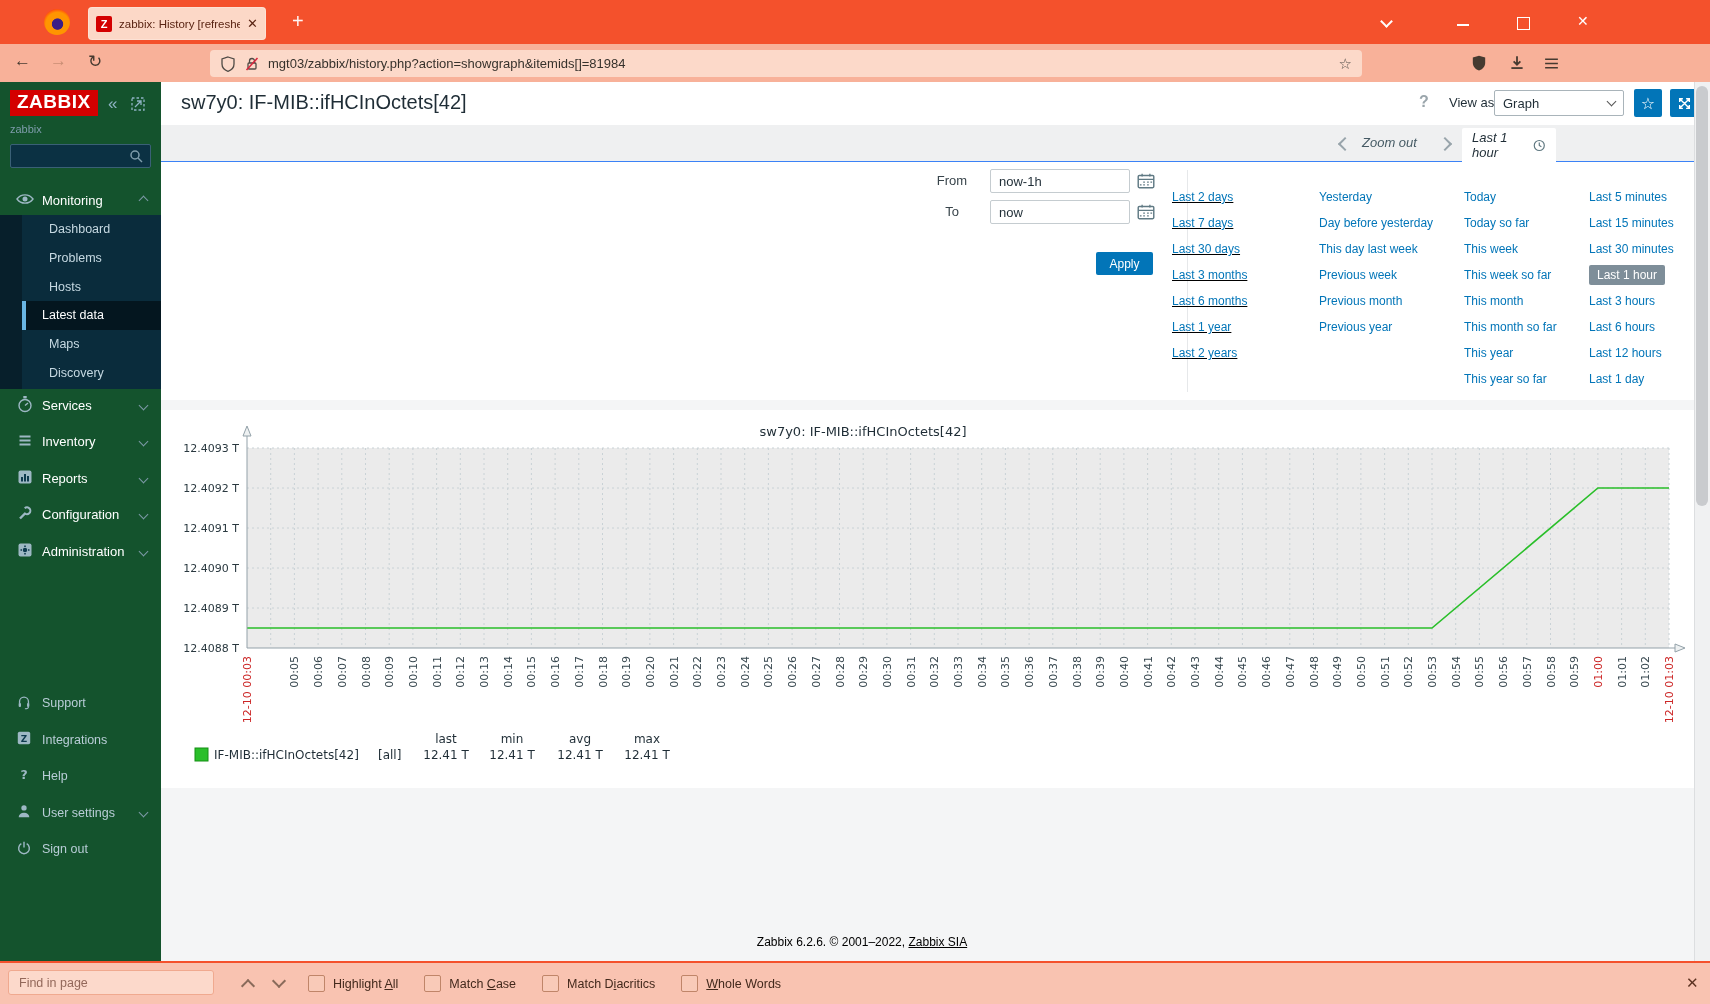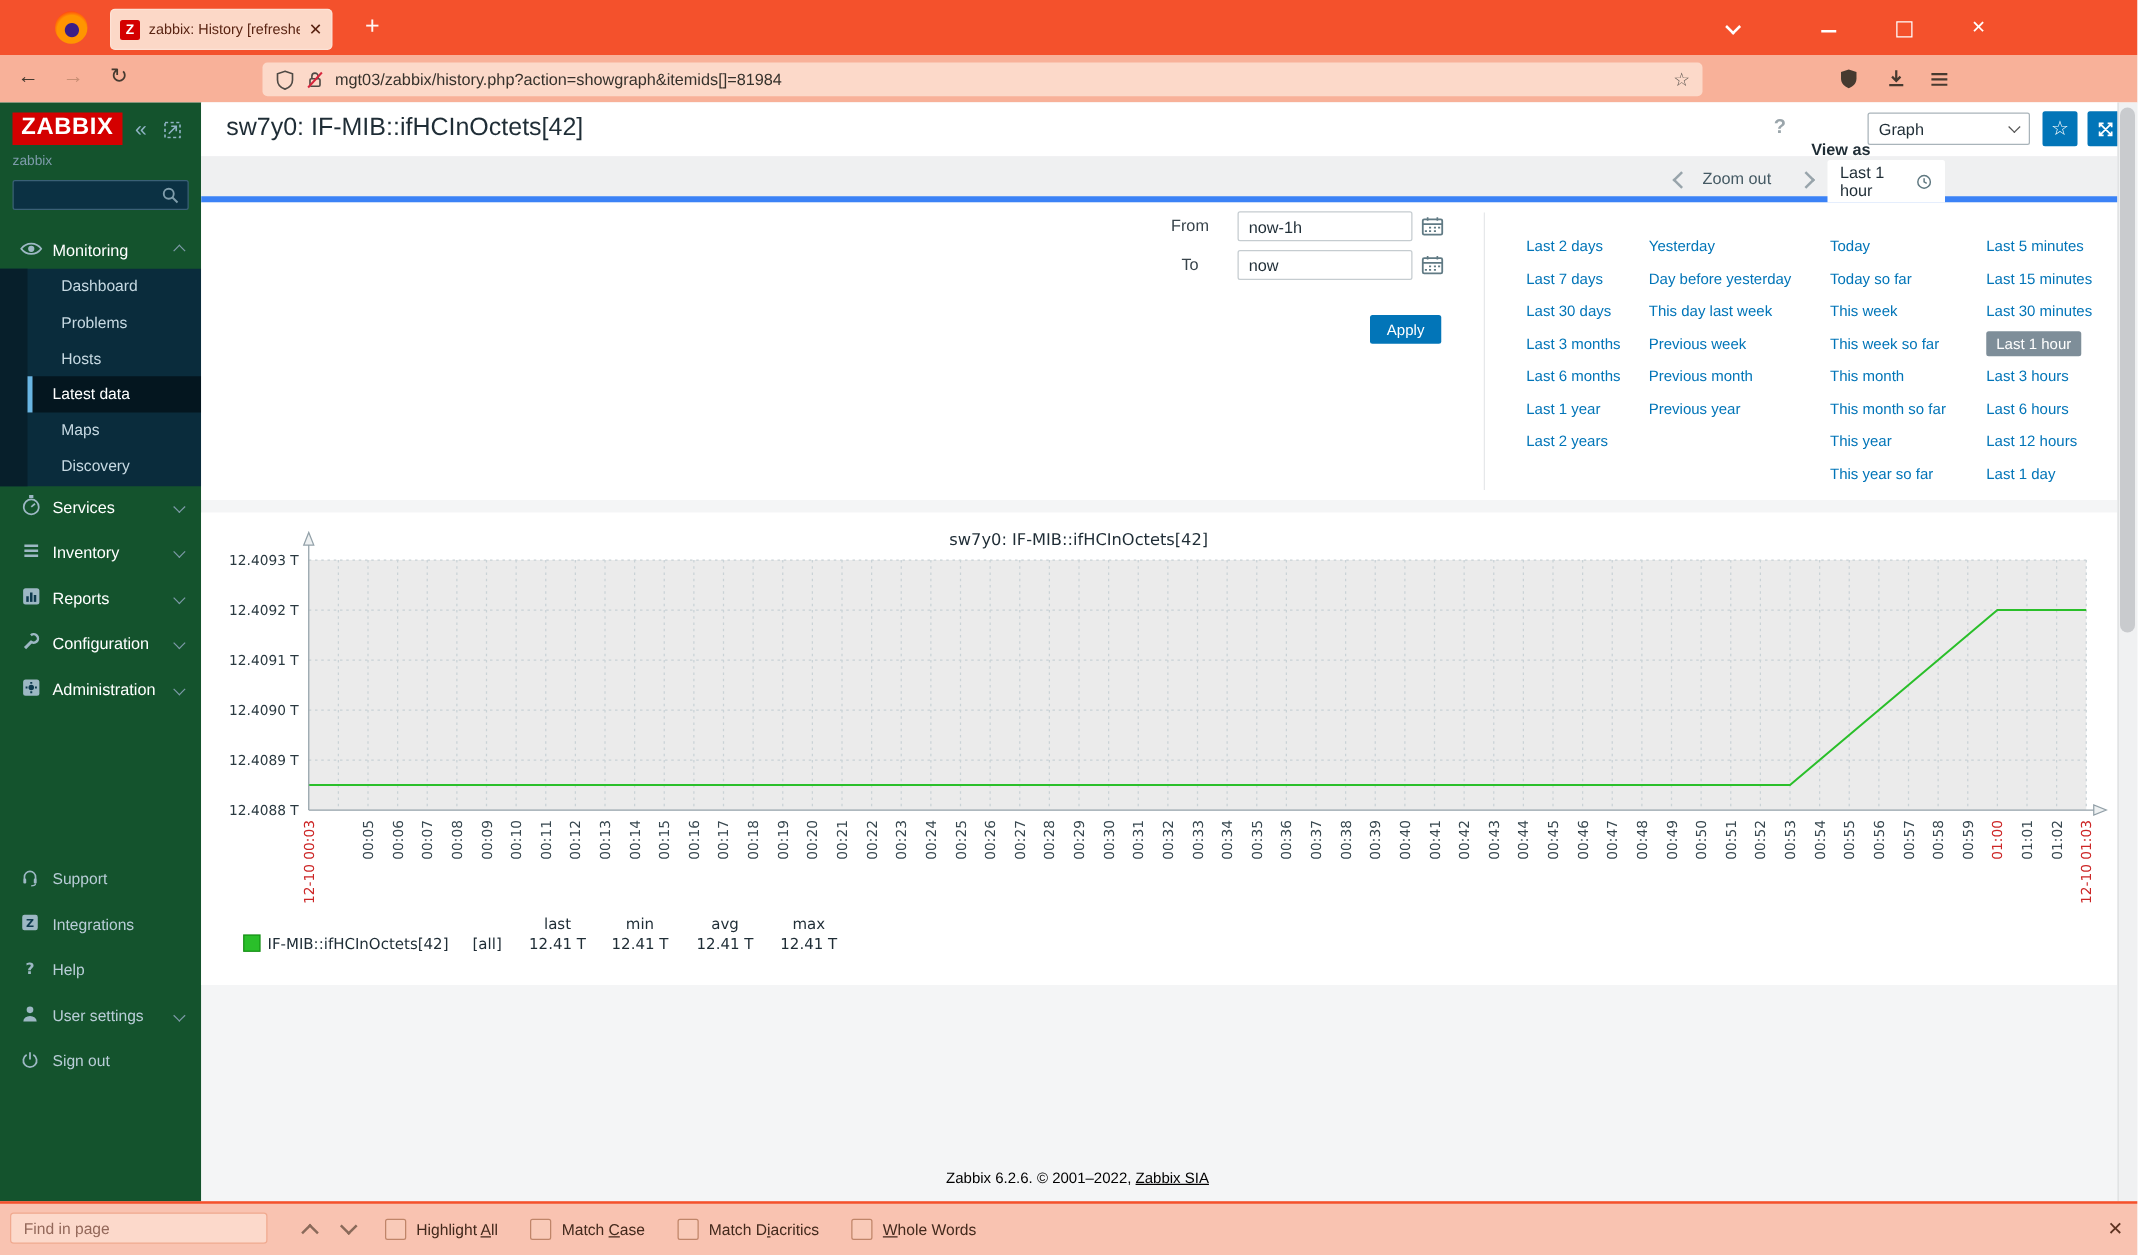--- a/index.html
+++ b/index.html
@@ -48,30 +48,30 @@
   .subleft{position:absolute;left:0;top:0;width:22px;height:100%;background:#071f2b;}
   .subitem{position:absolute;left:22px;width:139px;height:29px;line-height:29px;
       padding-left:27px;box-sizing:border-box;font-size:12.5px;color:#c6d9e2;}
   .subitem.sel{background:#04161f;color:#fff;border-left:4px solid #69b5e3;padding-left:16px;}
   .sfoot{font-size:12.5px;color:#b9cdd7;}
   
   #main{left:161px;top:82px;width:1533px;height:879px;background:#f4f5f6;}
   .pagehead{left:0;top:0;width:1533px;height:43px;background:#fff;}
   .ptitle{left:20px;top:9px;font-size:20px;color:#1f2d36;}
   .helpq{left:1258px;top:11px;font-size:16px;font-weight:bold;color:#9aa5ab;}
-  .viewas{left:1288px;top:30px;font-size:13px;color:#1f2d36;font-weight:bold;}
+  .viewas{left:1288px;top:13px;font-size:13px;color:#1f2d36;}
   .select{left:1333px;top:8px;width:130px;height:26px;background:#fff;border:1px solid #a9b4ba;
       border-radius:2px;box-sizing:border-box;display:flex;align-items:center;padding:0 8px;font-size:13px;color:#1f2d36;}
   .select .schev{margin-left:auto;width:6px;height:6px;border-right:1.5px solid #555;
       border-bottom:1.5px solid #555;transform:rotate(45deg);margin-top:-3px;}
   .bluebtn{background:#0275b8;border-radius:2px;}
   .starbtn{left:1473px;top:7px;width:28px;height:28px;color:#fff;font-size:16px;
       display:flex;align-items:center;justify-content:center;}
   .kioskbtn{left:1509px;top:7px;width:28px;height:28px;display:flex;align-items:center;justify-content:center;}
-  .tabstrip{left:0;top:43px;width:1533px;height:37px;background:#eff0f1;border-bottom:5px solid #3b82f6;box-sizing:border-box;}
+  .tabstrip{left:0;top:43px;width:1533px;height:37px;background:#eff0f1;border-bottom:1px solid #3b82f6;box-sizing:border-box;font-style:italic;}
   .zoomout{left:1201px;top:10px;font-size:13px;color:#455a64;}
   .stripchev{width:8px;height:8px;border-right:2px solid #98a4ab;border-bottom:2px solid #98a4ab;top:14px;}
   .rangechip{left:1301px;top:3px;width:94px;height:34px;background:#fff;border-radius:2px 2px 0 0;
       display:flex;align-items:center;padding:0 10px;box-sizing:border-box;gap:7px;
       font-size:13px;color:#1f2d36;z-index:2;}
   .filterpanel{left:0;top:80px;width:1533px;height:238px;background:#fff;}
   .flabel{font-size:13px;color:#38444b;width:60px;text-align:center;}
   .finput{position:absolute;left:829px;width:140px;height:24px;border:1px solid #c5ccd0;border-radius:2px;
       box-sizing:border-box;padding:0 8px;font-size:13px;color:#1f2d36;font-family:inherit;outline:none;}
   .calbtn{position:absolute;left:975px;width:20px;height:20px;}
@@ -309,21 +309,21 @@
     <input class="finput" style="top: 38px;" value="now">
     <span class="calbtn" style="top:40px;">
       <svg width="20" height="20" viewBox="0 0 18 18">
           <rect x="2" y="4" width="14" height="11" rx="1" fill="none" stroke="#607a84" stroke-width="1.3"></rect>
           <path d="M2 7.5 H16 M5.5 2.5 V5 M12.5 2.5 V5 M6.5 10 H8 M10 10 H11.5 M13 10 H14.5 M3.5 12.5 H5 M6.5 12.5 H8 M10 12.5 H11.5" stroke="#607a84" stroke-width="1.2" fill="none"></path>
         </svg>
     </span>
     <div class="applybtn bluebtn abs">Apply</div>
     <div class="vdivider abs"></div>
     <div id="quicklinks">
-        <div class="linkcol" style="left: 1060px;">
+        <div class="linkcol" style="left: 1011px; text-decoration: underline;">
           <div class="qlink">Last 2 days</div>
           <div class="qlink">Last 7 days</div>
           <div class="qlink">Last 30 days</div>
           <div class="qlink">Last 3 months</div>
           <div class="qlink">Last 6 months</div>
           <div class="qlink">Last 1 year</div>
           <div class="qlink">Last 2 years</div>
         </div>
         <div class="linkcol" style="left: 1158px;">
           <div class="qlink">Yesterday</div>

